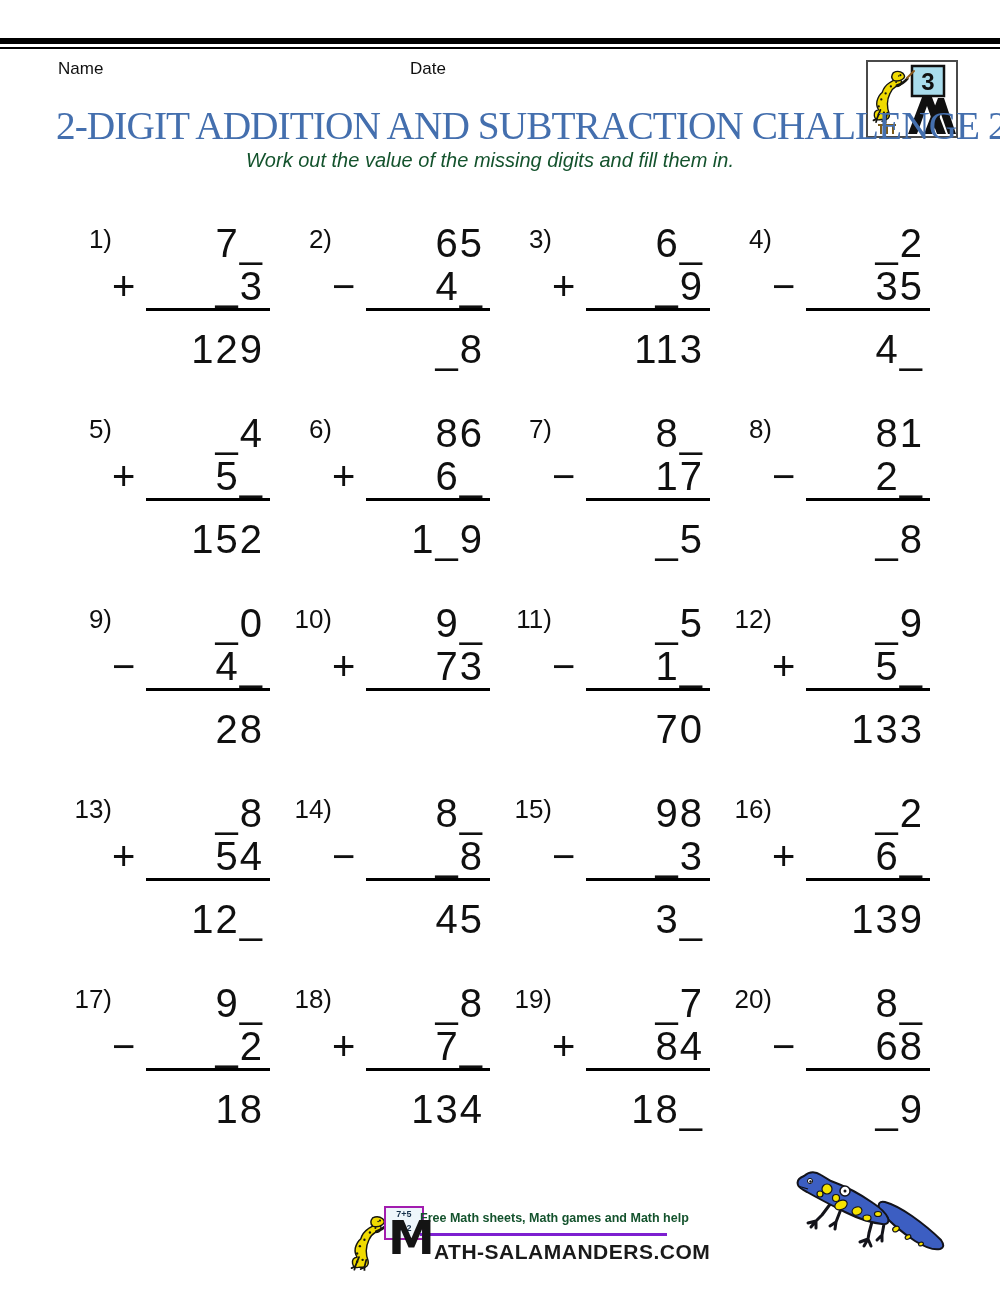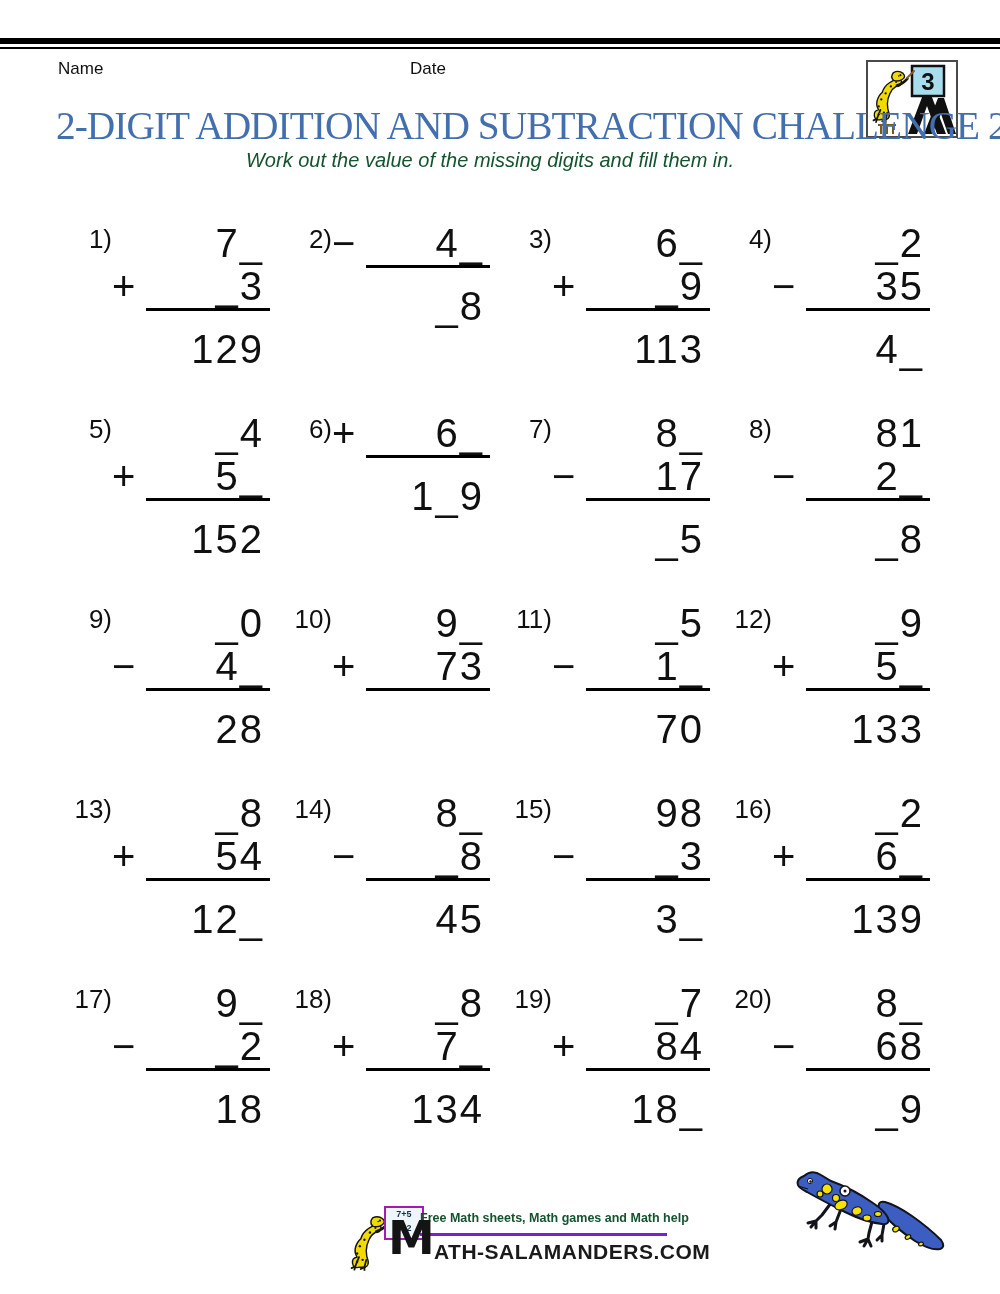--- a/index.html
+++ b/index.html
@@ -93,20 +93,21 @@
     <div class="pnum">1)</div>
     <div class="pbody">
       <div class="prow-top">7_</div>
       <div class="prow-mid"><span class="oper">+</span><span>_3</span></div>
       <div class="prow-res">129</div>
     </div>
   </div>
   <div class="problem">
     <div class="pnum">2)</div>
     <div class="pbody">
+      <div class="prow-top">65</div>
       <div class="prow-mid"><span class="oper">−</span><span>4_</span></div>
       <div class="prow-res">_8</div>
     </div>
   </div>
   <div class="problem">
     <div class="pnum">3)</div>
     <div class="pbody">
       <div class="prow-top">6_</div>
       <div class="prow-mid"><span class="oper">+</span><span>_9</span></div>
       <div class="prow-res">113</div>
@@ -124,20 +125,21 @@
     <div class="pnum">5)</div>
     <div class="pbody">
       <div class="prow-top">_4</div>
       <div class="prow-mid"><span class="oper">+</span><span>5_</span></div>
       <div class="prow-res">152</div>
     </div>
   </div>
   <div class="problem">
     <div class="pnum">6)</div>
     <div class="pbody">
+      <div class="prow-top">86</div>
       <div class="prow-mid"><span class="oper">+</span><span>6_</span></div>
       <div class="prow-res">1_9</div>
     </div>
   </div>
   <div class="problem">
     <div class="pnum">7)</div>
     <div class="pbody">
       <div class="prow-top">8_</div>
       <div class="prow-mid"><span class="oper">−</span><span>17</span></div>
       <div class="prow-res">_5</div>

